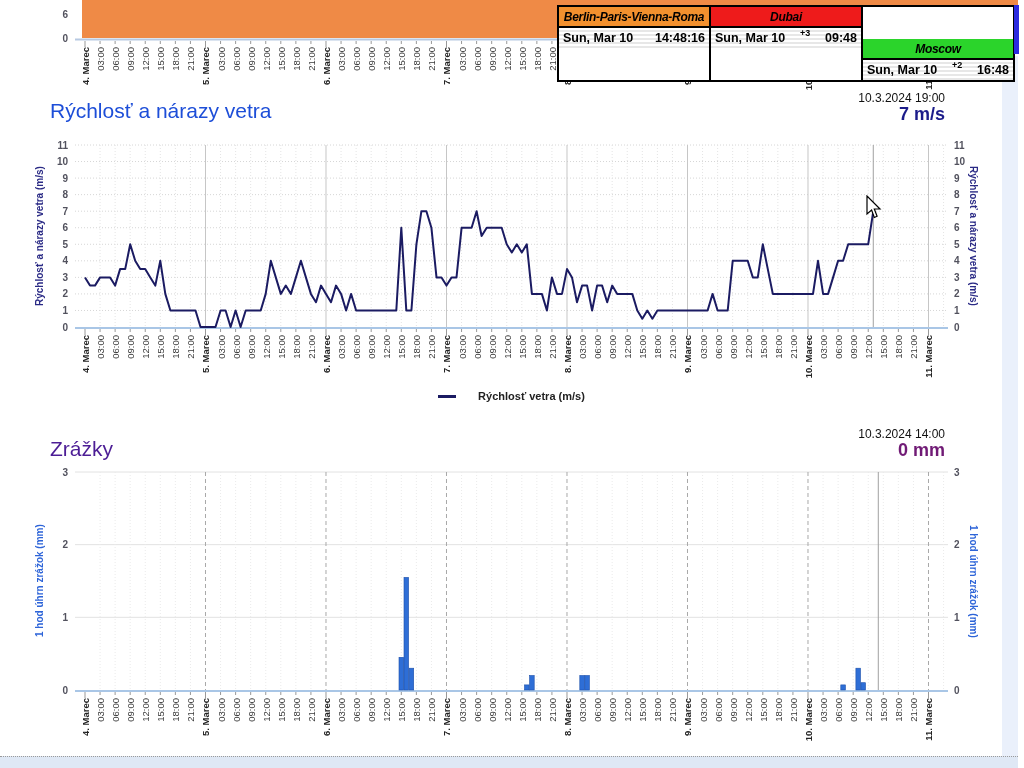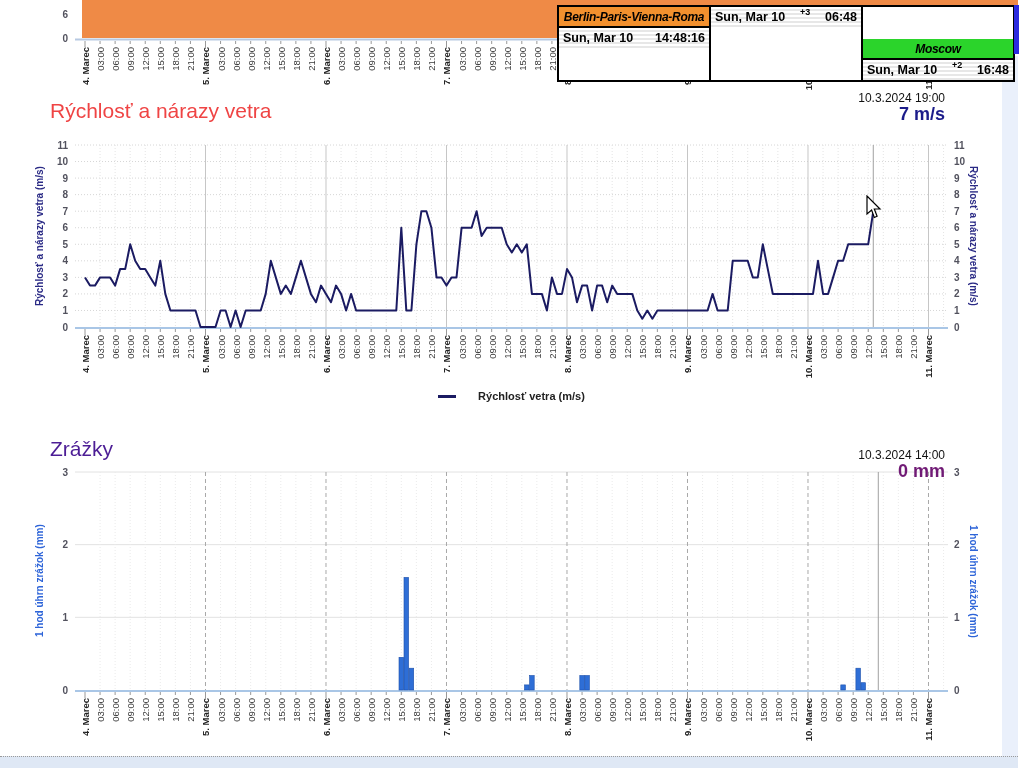--- a/index.html
+++ b/index.html
@@ -19,27 +19,27 @@
                 border-bottom:2px solid #000;white-space:nowrap;overflow:hidden;letter-spacing:-0.3px;}
   .clock-time{height:20px;display:flex;align-items:center;padding:0 4px;
               font-weight:bold;font-size:12.5px;color:#000;
               background:repeating-linear-gradient(180deg,#ffffff 0 2px,#e7e7e7 2px 4px);}
   .clock-date{flex:0 0 auto;}
   .clock-offset{flex:1;text-align:center;font-size:9px;position:relative;top:-5px;}
   .clock-hhmm{flex:0 0 auto;margin-left:auto;}
   .next-col{width:5px;height:49px;background:#2b2be0;margin-left:-1px;}
   
   .sec-title{position:absolute;left:50px;font-size:21px;z-index:3;}
-  .wind-title{top:99px;color:#ef4444;}
+  .wind-title{top:99px;color:#1d4ed8;}
   .precip-title{top:437px;color:#4c1d95;}
   .stamp{position:absolute;right:79px;text-align:right;z-index:3;}
   .stamp .ts{font-size:12px;color:#111;}
   .stamp .val{font-size:18px;font-weight:bold;line-height:19px;text-align:right;}
   .wind-stamp{top:91px;} .wind-stamp .val{color:#1c1c8a;}
-  .precip-stamp{top:448px;} .precip-stamp .val{color:#701a75;}
+  .precip-stamp{top:427px;} .precip-stamp .val{color:#701a75;}
   
   .ylab{position:absolute;z-index:3;font-size:10px;font-weight:bold;
         display:flex;align-items:center;justify-content:center;}
   .ylab-up{writing-mode:vertical-rl;transform:rotate(180deg);}
   .ylab-down{writing-mode:vertical-rl;}
   .wind-ylab{color:#2a2a85;}
   .precip-ylab{color:#2d64d8;}
   .wind-ylab-l{left:32px;top:145px;height:182px;width:14px;}
   .wind-ylab-r{left:966px;top:145px;height:182px;width:14px;}
   .precip-ylab-l{left:32px;top:472px;height:218px;width:14px;}
@@ -613,24 +613,25 @@
   <div class="clockbar" id="clockbar">
       <div class="clock-col">
         <div class="clock-header" style="background: rgb(242, 144, 46);">Berlin-Paris-Vienna-Roma</div>
         <div class="clock-time">
           <span class="clock-date">Sun, Mar 10</span>
           <span class="clock-offset"></span>
           <span class="clock-hhmm">14:48:16</span>
         </div>
       </div>
       <div class="clock-col">
+        <div class="clock-header" style="background: rgb(238, 27, 27);">Dubai</div>
         <div class="clock-time">
           <span class="clock-date">Sun, Mar 10</span>
           <span class="clock-offset">+3</span>
-          <span class="clock-hhmm">06:48</span>
+          <span class="clock-hhmm">09:48</span>
         </div>
       </div>
       <div class="clock-col">
         <div class="clock-header" style="background: rgb(43, 212, 43); margin-top: 32px;">Moscow</div>
         <div class="clock-time">
           <span class="clock-date">Sun, Mar 10</span>
           <span class="clock-offset">+2</span>
           <span class="clock-hhmm">16:48</span>
         </div>
       </div>

